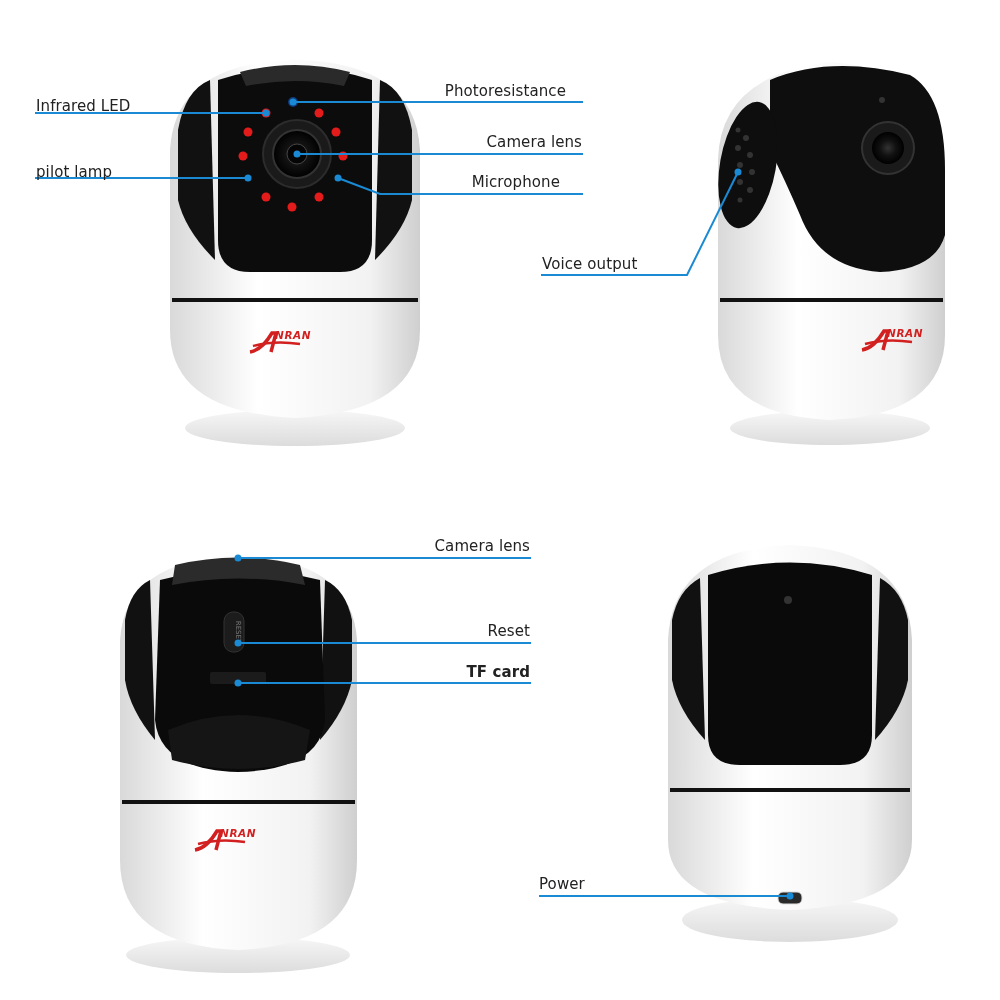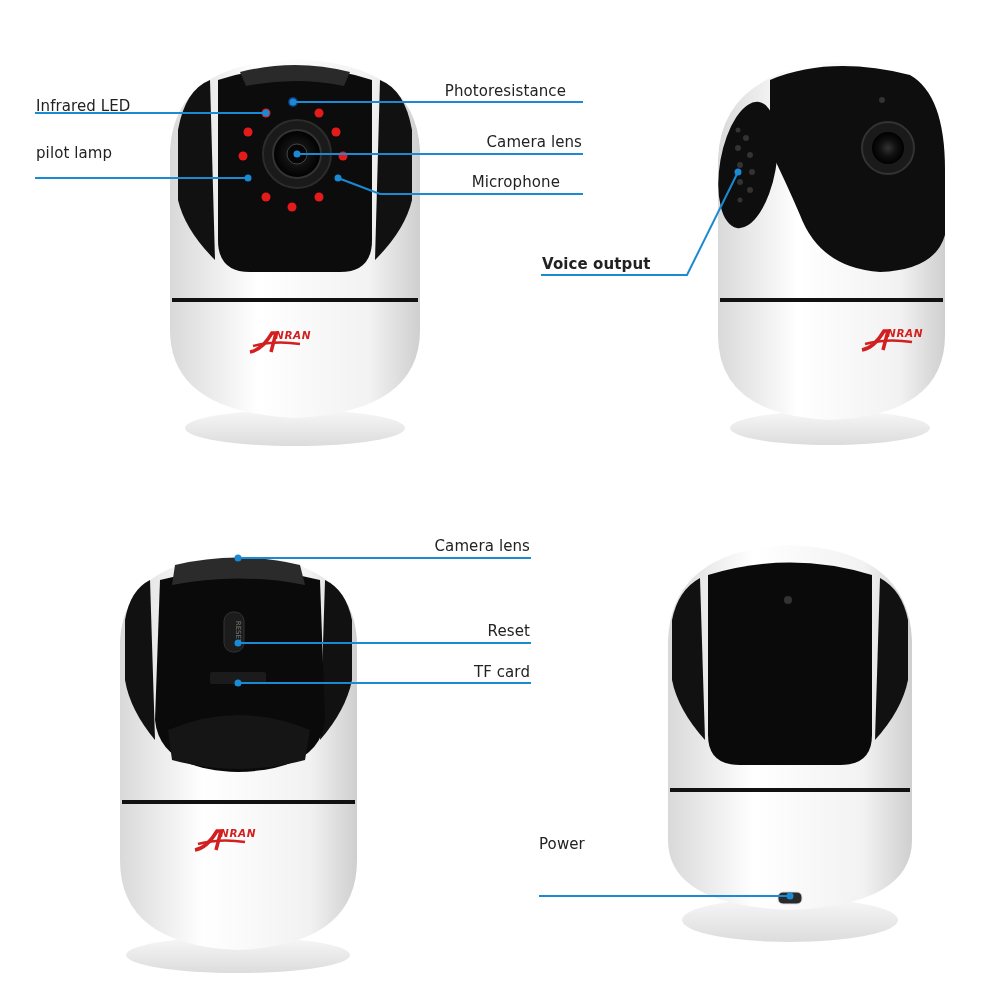--- a/index.html
+++ b/index.html
@@ -149,24 +149,24 @@
     <circle cx="338" cy="178" r="3.5"></circle>
       <circle cx="738" cy="172" r="3.5"></circle>
     <circle cx="238" cy="558" r="3.5"></circle>
       <circle cx="238" cy="643" r="3.5"></circle>
     <circle cx="238" cy="683" r="3.5"></circle>
       <circle cx="790" cy="896" r="3.5"></circle>
   </g>
 </svg>
 
 <div class="label" style="left:36px;top:97px;">Infrared LED</div>
-<div class="label" style="left:36px;top:144px;">pilot lamp</div>
+<div class="label" style="left:36px;top:163px;">pilot lamp</div>
 <div class="label" style="right:434px;top:82px;">Photoresistance</div>
 <div class="label" style="right:418px;top:133px;">Camera lens</div>
 <div class="label" style="right:440px;top:173px;">Microphone</div>
 
-<div class="label" style="left:542px;top:255px;font-weight:bold;">Voice output</div>
+<div class="label" style="left:542px;top:255px;">Voice output</div>
 
 <div class="label" style="right:470px;top:537px;">Camera lens</div>
 <div class="label" style="right:470px;top:622px;">Reset</div>
-<div class="label" style="right:470px;top:663px;">TF card</div>
+<div class="label" style="right:470px;top:663px;font-weight:bold;">TF card</div>
 
-<div class="label" style="left:539px;top:835px;">Power</div>
+<div class="label" style="left:539px;top:875px;">Power</div>
 
 </body></html>

